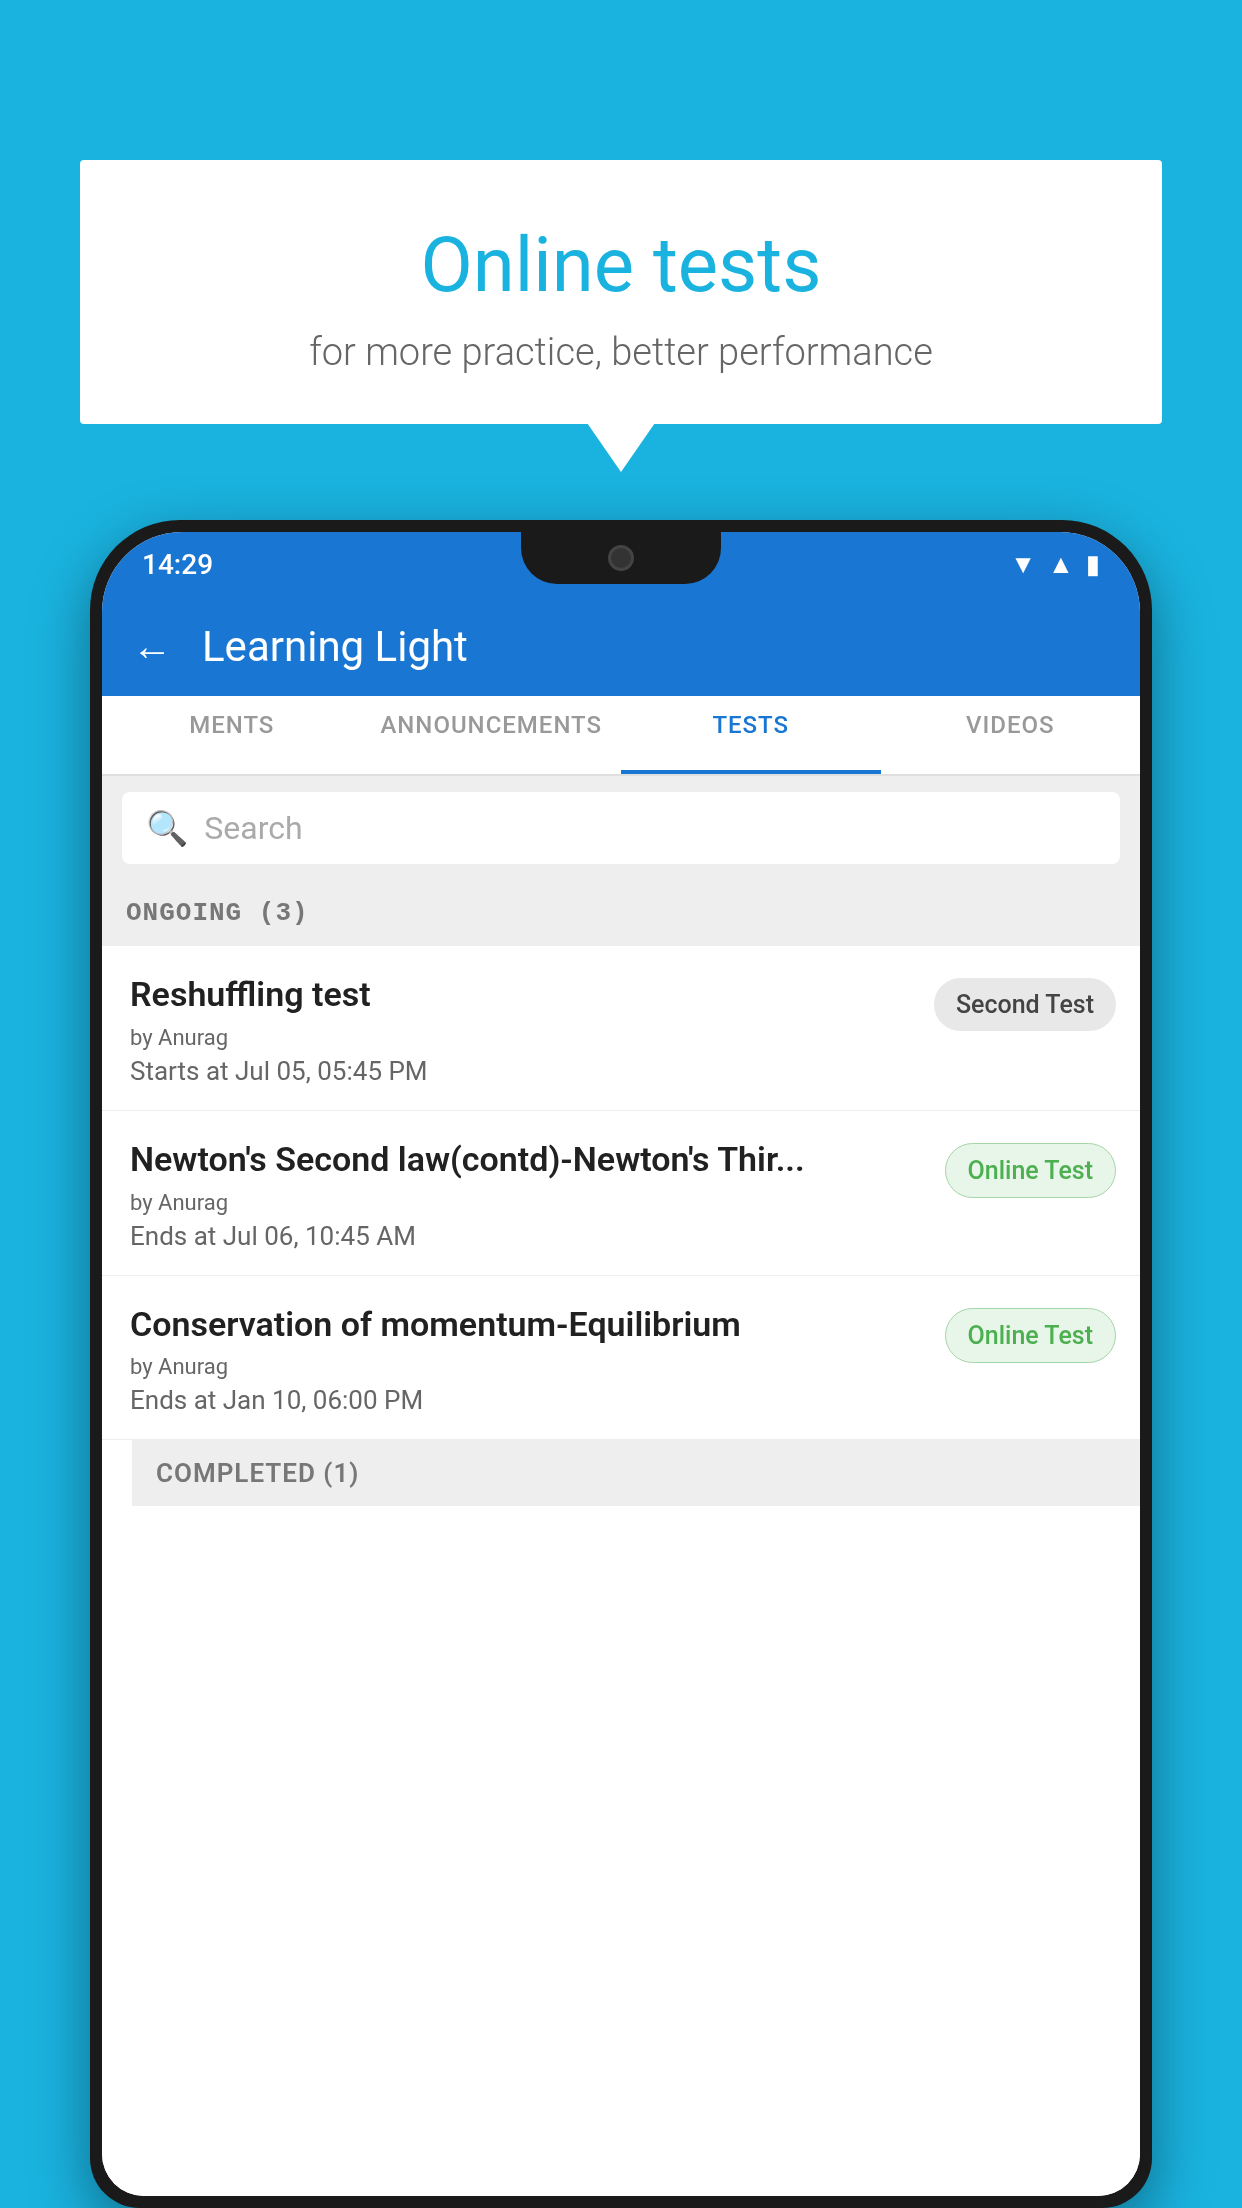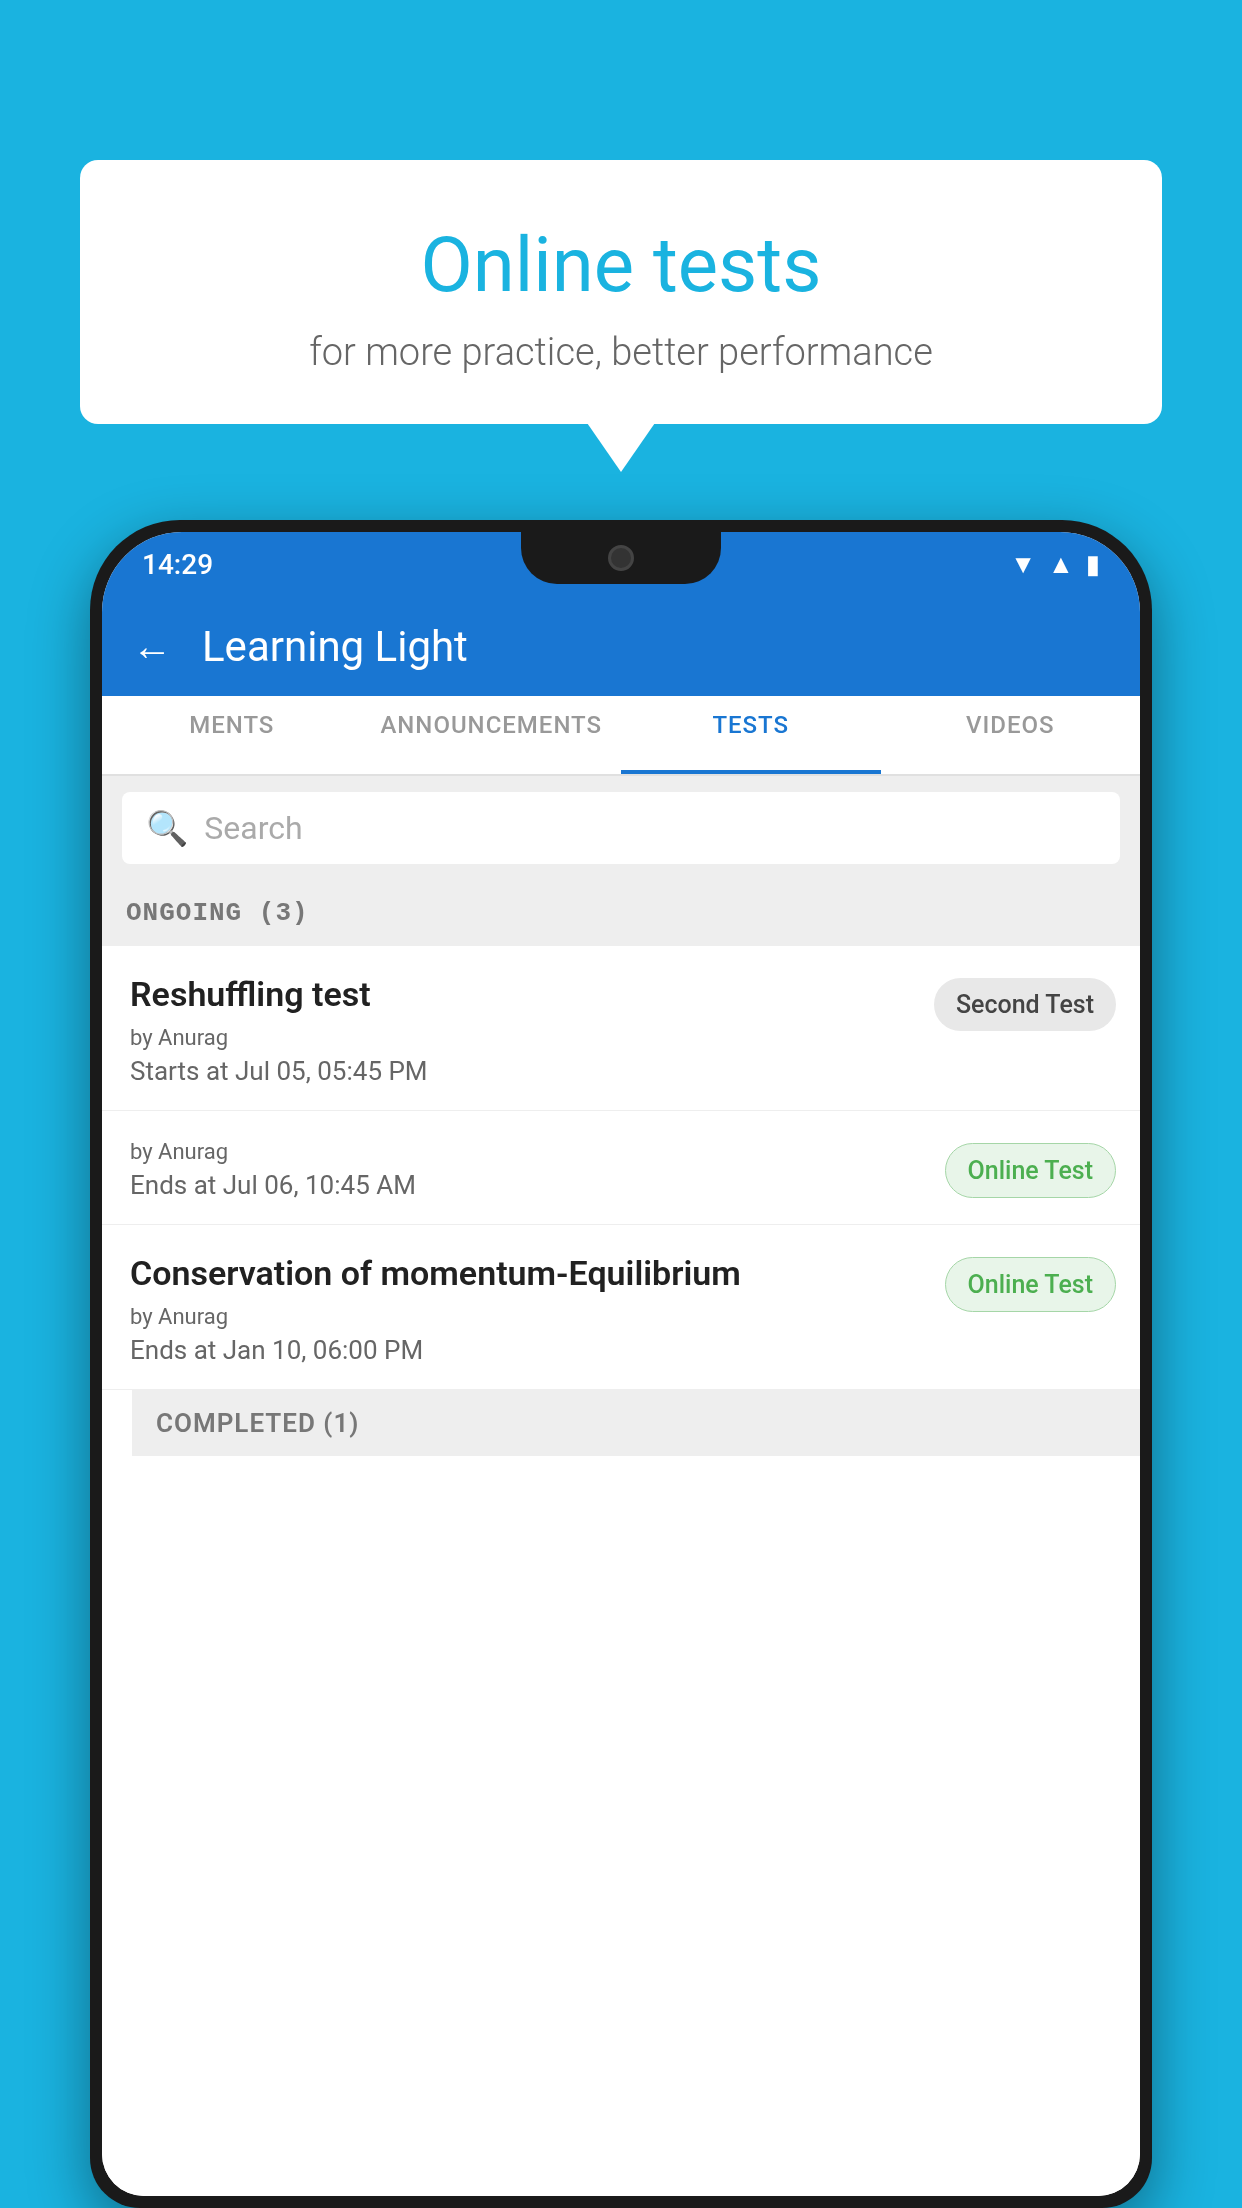--- a/index.html
+++ b/index.html
@@ -13,21 +13,21 @@
       position: relative;
     }
 
     
     .speech-bubble {
       position: absolute;
       top: 160px;
       left: 80px;
       right: 80px;
       background: white;
-      border-radius: 18px;
+      border-radius: 4px;
       padding: 60px 40px 50px 40px;
       text-align: center;
     }
 
     .speech-bubble::after {
       content: '';
       position: absolute;
       bottom: -48px;
       left: 50%;
       transform: translateX(-50%);
@@ -364,20 +364,21 @@
           <div class="test-info">
             <div class="test-name">Reshuffling test</div>
             <div class="test-by">by Anurag</div>
             <div class="test-time">Starts at  Jul 05, 05:45 PM</div>
           </div>
           <div class="test-badge badge-class">Second Test</div>
         </div>
 
         <div class="test-item">
           <div class="test-info">
+            <div class="test-name">Newton's Second law(contd)-Newton's Thir...</div>
             <div class="test-by">by Anurag</div>
             <div class="test-time">Ends at  Jul 06, 10:45 AM</div>
           </div>
           <div class="test-badge badge-online">Online Test</div>
         </div>
 
         <div class="test-item">
           <div class="test-info">
             <div class="test-name">Conservation of momentum-Equilibrium</div>
             <div class="test-by">by Anurag</div>

